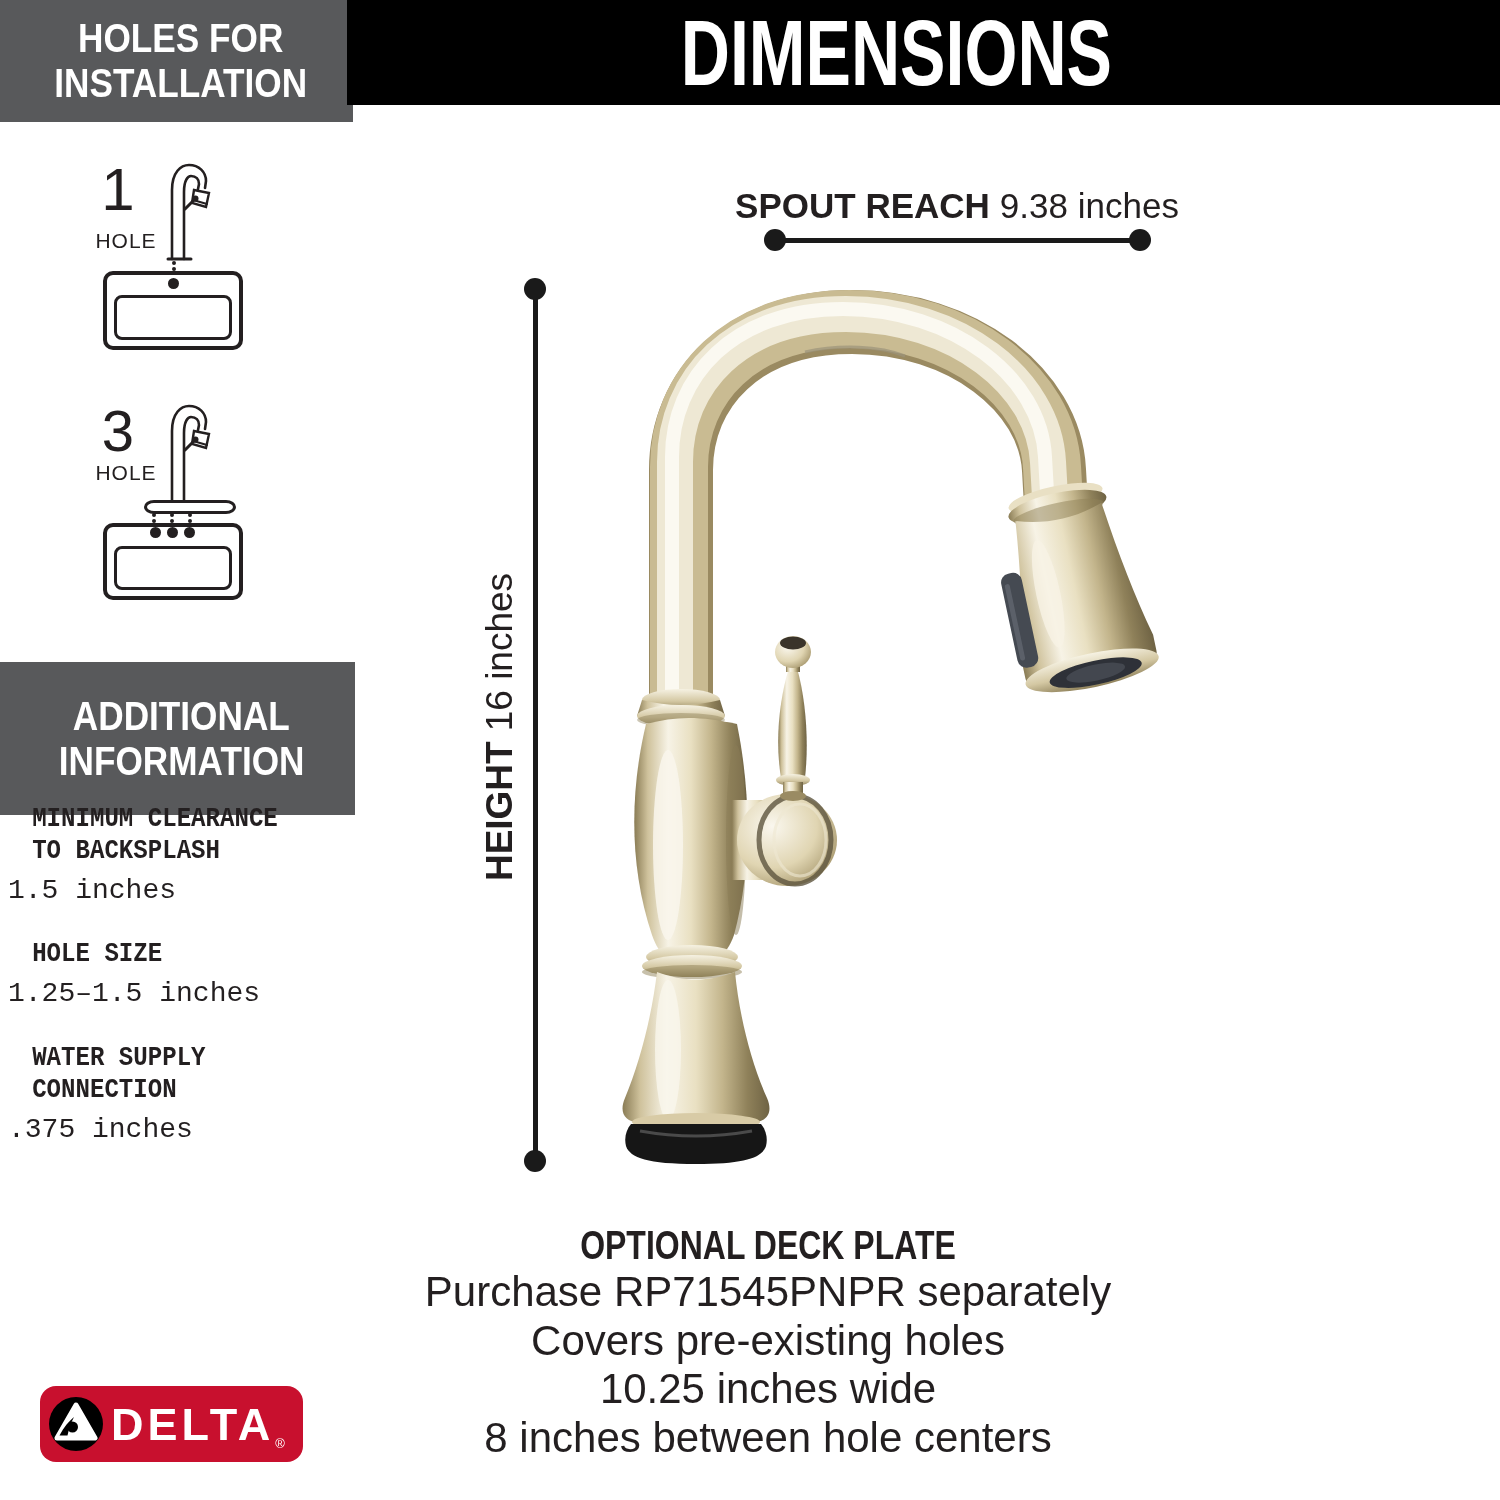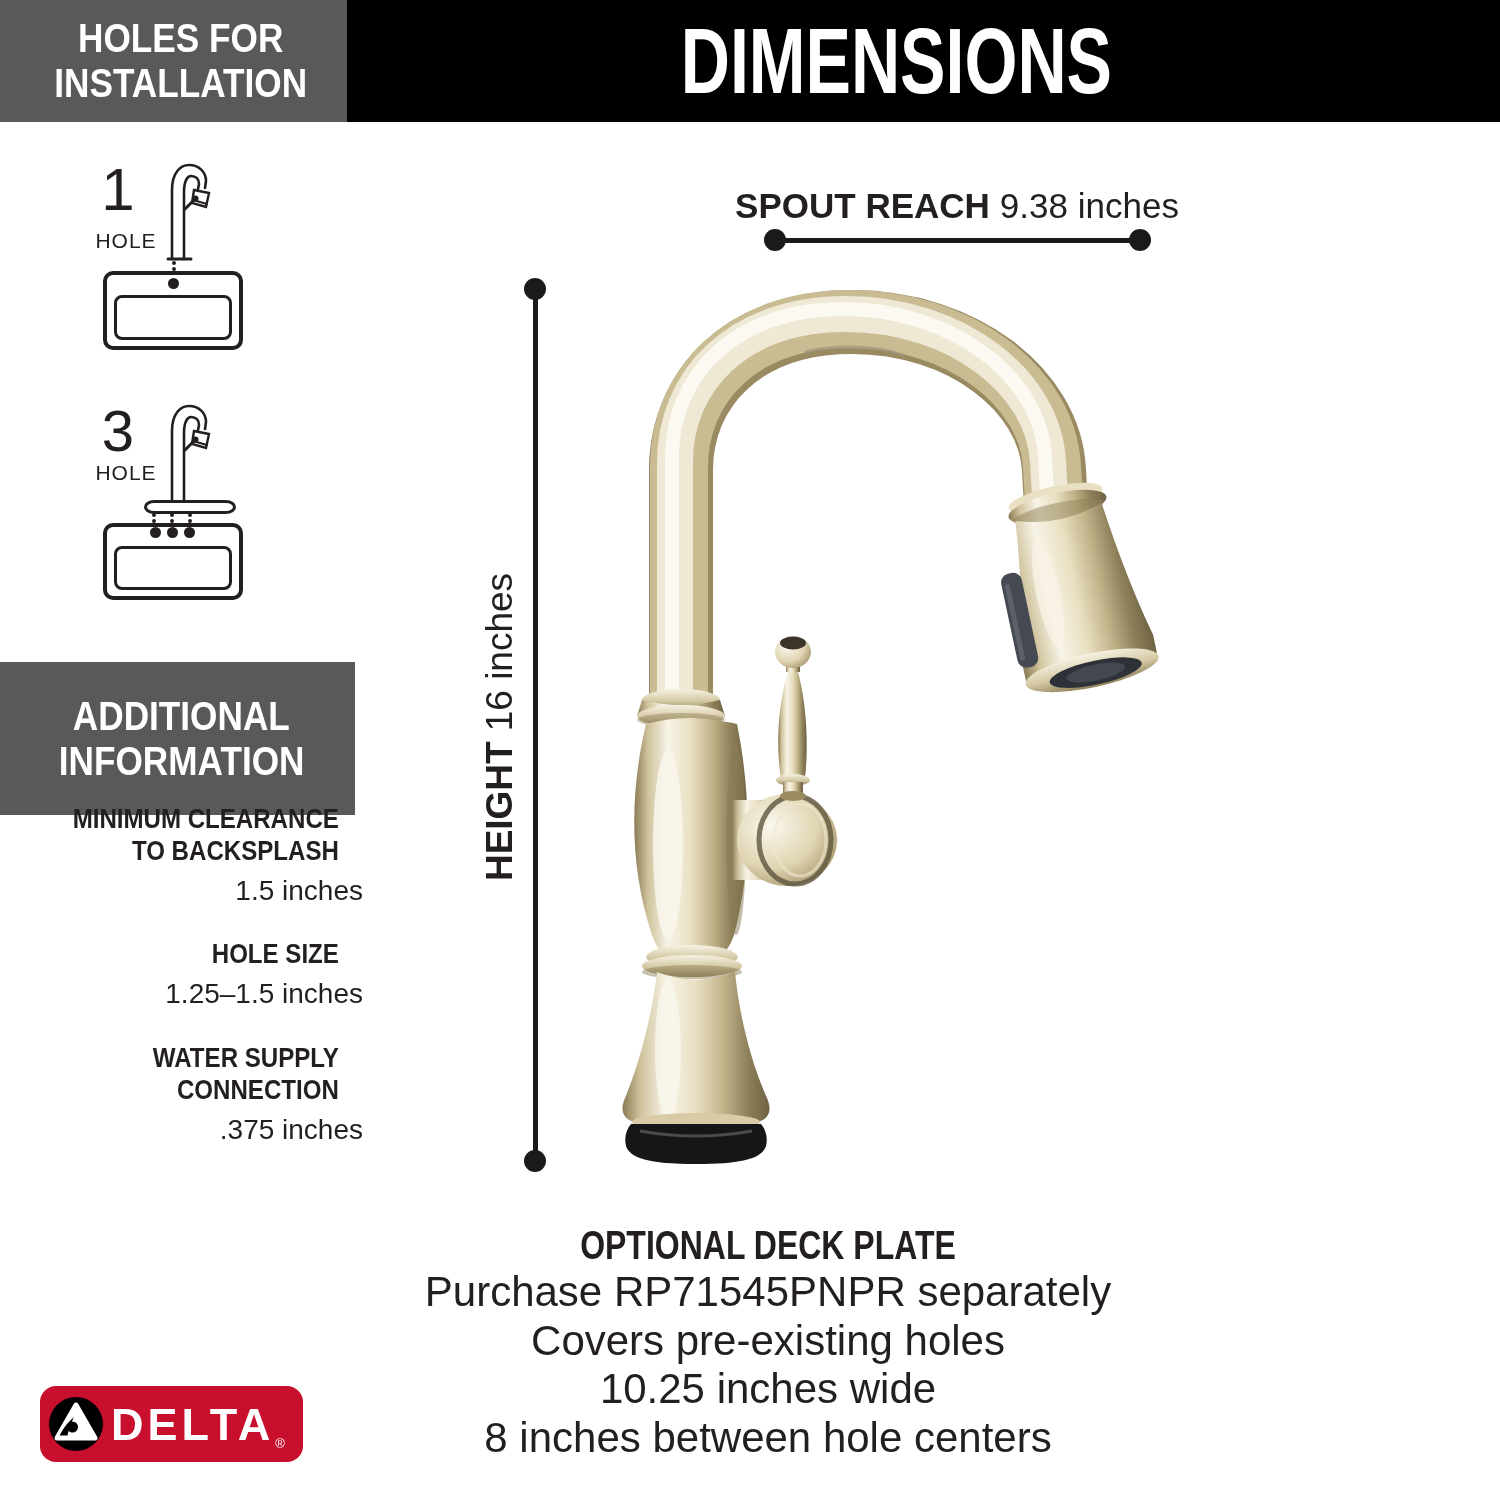--- a/index.html
+++ b/index.html
@@ -6,34 +6,34 @@
   .stage{
     position:relative;width:1500px;height:1500px;background:#ffffff;
     font-family:"Liberation Sans", sans-serif;color:#231f20;overflow:hidden;
   }
   .abs{position:absolute;}
   .banner{position:absolute;display:flex;flex-direction:column;align-items:center;justify-content:center;color:#fff;}
   .banner-gray{background:#58595b;padding-left:8px;}
   .banner-black{background:#000000;}
   .bline{font-weight:bold;font-size:40px;line-height:45px;transform:scaleX(.88);transform-origin:50% 50%;white-space:nowrap;}
   .holes-banner{left:0;top:0;width:345px;height:122px;}
-  .dim-banner{left:347px;top:0;width:1153px;height:122px;box-sizing:border-box;padding-right:55px;}
+  .dim-banner{left:347px;top:0;width:1153px;height:105px;box-sizing:border-box;padding-right:55px;}
   .dim-title{font-weight:bold;font-size:92px;line-height:1;transform:scaleX(.74);transform-origin:50% 50%;white-space:nowrap;}
 
   .hole-num{position:absolute;font-size:60px;line-height:1;text-align:center;}
   .hole-lbl{position:absolute;width:76px;text-align:center;font-size:21px;letter-spacing:1px;}
   .mini-faucet{position:absolute;width:64px;height:100px;}
   .dotline{position:absolute;width:0;border-left:4px dotted #231f20;}
   .holedot{position:absolute;width:11px;height:11px;border-radius:50%;background:#231f20;}
   .sink-outer{position:absolute;box-sizing:border-box;border:4px solid #231f20;border-radius:10px;background:#fff;}
   .sink-inner{position:absolute;left:7px;right:7px;bottom:6px;box-sizing:border-box;border:3px solid #231f20;border-radius:8px;}
   .deckplate{position:absolute;left:144px;top:500px;width:92px;height:14px;box-sizing:border-box;border:3px solid #231f20;border-radius:10px/7px;background:#fff;}
 
   .addl-banner{left:0;top:662px;width:347px;height:153px;}
-  .info-block{position:absolute;left:18px;width:345px;text-align:right;}
+  .info-block{position:absolute;left:8px;width:345px;text-align:left;font-family:Liberation Mono, monospace;}
   .info-label{font-weight:bold;font-size:28px;line-height:32px;transform:scaleX(.86);transform-origin:50% 50%;white-space:nowrap;}
   .info-value{font-size:28px;line-height:32px;margin-top:8px;}
 
   .dim-line{position:absolute;background:#1a1a1a;}
   .dim-dot{position:absolute;width:22px;height:22px;border-radius:50%;background:#1a1a1a;}
   .sr-label{position:absolute;left:957px;top:206px;transform:translate(-50%,-50%);white-space:nowrap;font-size:35px;}
   .h-label{position:absolute;left:500px;top:727px;transform:translate(-50%,-50%) rotate(-90deg);white-space:nowrap;font-size:37px;}
   .dlabel-b{font-weight:bold;}
   .dlabel-r{font-weight:normal;margin-left:10px;}
 

